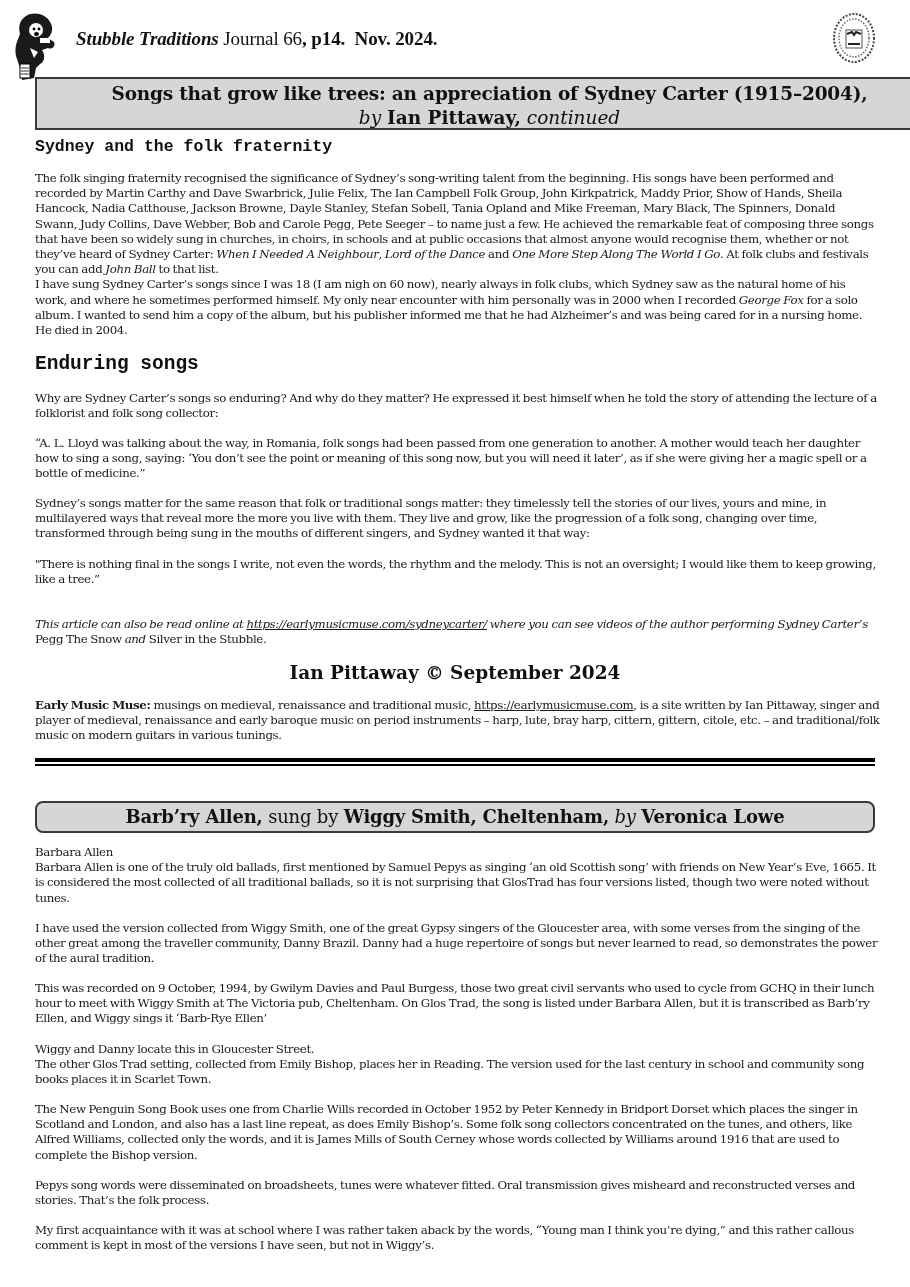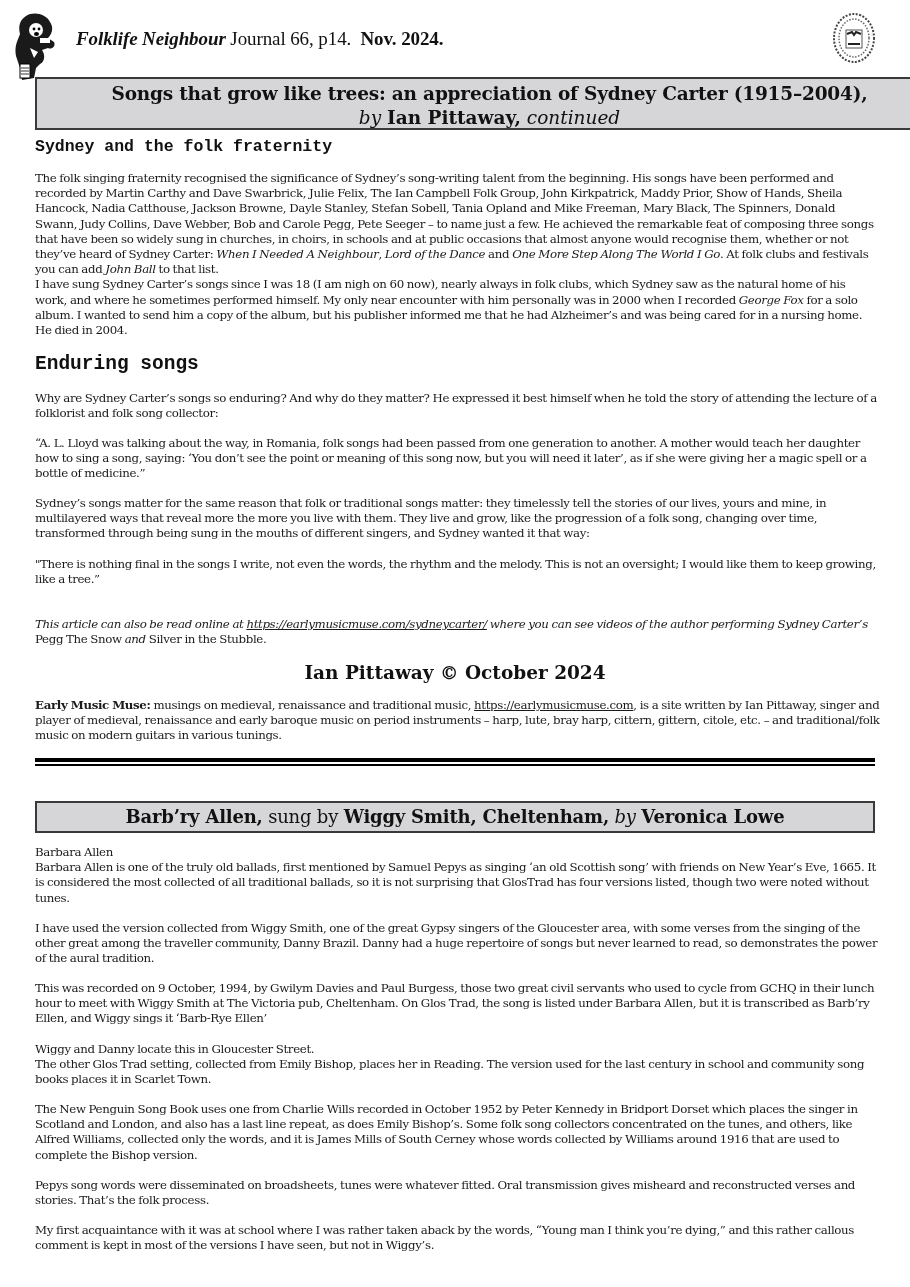--- a/index.html
+++ b/index.html
@@ -20,21 +20,21 @@
   .journal-line .nb { font-weight: bold; }
   .title-box {
     position: absolute; background: #d6d6d8; border: 2px solid #3a3a3a;
     box-sizing: border-box; text-align: center; color: #111;
   }
   .tb1 { left: 35px; top: 77px; width: 909px; height: 53px; }
   .tb1 .l1 { font-family: "DejaVu Serif", serif; font-weight: bold; font-size: 18.5px; margin-top: 3px; line-height: 24px; letter-spacing: -0.2px; }
   .tb1 .l2 { font-family: "DejaVu Serif", serif; font-size: 18.5px; line-height: 23px; }
   .tb1 .l2 .b { font-weight: bold; }
   .tb1 .l2 .i { font-style: italic; }
-  .tb2 { left: 35px; top: 801px; width: 840px; height: 32px; }
+  .tb2 { left: 35px; top: 801px; width: 840px; height: 32px; border-radius: 8px; }
   .tb2 .l1 { font-family: "DejaVu Serif", serif; font-size: 18px; line-height: 28px; letter-spacing: -0.2px; }
   .tb2 .b { font-weight: bold; }
   .tb2 .i { font-style: italic; }
 
   .h2 { position: absolute; left: 35px; font-family: Liberation Mono, monospace; font-weight: bold; color: #111; }
   .h2a { top: 137px; font-size: 16.5px; }
   .h2b { top: 353px; font-size: 19.5px; text-align: center; }
 
   .para {
     position: absolute; left: 35px; width: 845px;
@@ -63,21 +63,21 @@
     <circle cx="27" cy="17" r="1.4" fill="#000"></circle>
     <ellipse cx="24.5" cy="22" rx="2.5" ry="2" fill="#000"></ellipse>
     <rect x="28" y="26" width="10" height="5" fill="#fff"></rect>
     <rect x="8" y="52" width="10" height="14" fill="#fff" stroke="#000" stroke-width="1"></rect>
     <line x1="9" y1="56" x2="17" y2="56" stroke="#000" stroke-width="0.8"></line>
     <line x1="9" y1="59" x2="17" y2="59" stroke="#000" stroke-width="0.8"></line>
     <line x1="9" y1="62" x2="17" y2="62" stroke="#000" stroke-width="0.8"></line>
     <path d="M18 36 L26 40 L22 46 Z" fill="#fff"></path>
   </svg>
   <div class="journal-line">
-    <span class="it">Folklife Neighbour</span><span style="font-weight:normal"> Journal 66</span><span style="font-weight:normal">, p14.</span>&nbsp;&nbsp;<span class="nb">Nov. 2024.</span>
+    <span class="it">Stubble Traditions</span><span style="font-weight:normal"> Journal 66</span><span style="font-weight:bold">, p14.</span>&nbsp;&nbsp;<span class="nb">Nov. 2024.</span>
   </div>
   <svg class="logo-right" viewBox="0 0 44 52">
     <ellipse cx="22" cy="26" rx="20" ry="24" fill="#fff" stroke="#444" stroke-width="2" stroke-dasharray="2 1.5"></ellipse>
     <ellipse cx="22" cy="26" rx="15" ry="19" fill="none" stroke="#666" stroke-width="1.5" stroke-dasharray="1.5 1.5"></ellipse>
     <rect x="14" y="18" width="16" height="18" fill="none" stroke="#555" stroke-width="1"></rect>
     <path d="M15 22 L20 20 L22 23 L24 20 L29 22" stroke="#222" stroke-width="2" fill="none"></path>
     <line x1="16" y1="32" x2="28" y2="32" stroke="#222" stroke-width="2"></line>
   </svg>
 </div>
 
@@ -96,21 +96,21 @@
 
 <div class="h2 h2b">Enduring songs</div>
 
 <div class="para" style="top:391px;">Why are Sydney Carter’s songs so enduring? And why do they matter? He expressed it best himself when he told the story of attending the lecture of a folklorist and folk song collector:</div>
 <div class="para" style="top:436px;">“A. L. Lloyd was talking about the way, in Romania, folk songs had been passed from one generation to another. A mother would teach her daughter how to sing a song, saying: ‘You don’t see the point or meaning of this song now, but you will need it later’, as if she were giving her a magic spell or a bottle of medicine.”</div>
 <div class="para" style="top:496px;">Sydney’s songs matter for the same reason that folk or traditional songs matter: they timelessly tell the stories of our lives, yours and mine, in multilayered ways that reveal more the more you live with them. They live and grow, like the progression of a folk song, changing over time, transformed through being sung in the mouths of different singers, and Sydney wanted it that way:</div>
 <div class="para" style="top:557px;">"There is nothing final in the songs I write, not even the words, the rhythm and the melody. This is not an oversight; I would like them to keep growing, like a tree.”</div>
 
 <div class="para" style="top:617px;"><span class="i">This article can also be read online at </span><a class="i u">https://earlymusicmuse.com/sydneycarter/</a><span class="i">  where you can see videos of the author performing Sydney Carter’s</span><span> Pegg The Snow </span><span class="i">and</span><span> Silver in the Stubble.</span></div>
 
-<div class="signature">Ian Pittaway  © October 2024</div>
+<div class="signature">Ian Pittaway  © September 2024</div>
 
 <div class="para" style="top:698px;"><span class="b">Early Music Muse:</span><span> musings on medieval, renaissance and traditional music, </span><a class="u">https://earlymusicmuse.com</a><span>, is a site written by Ian Pittaway, singer and player of medieval, renaissance and early baroque music on period instruments – harp, lute, bray harp, cittern, gittern, citole, etc. – and traditional/folk music on modern guitars in various tunings.</span></div>
 
 <div class="rule-thick"></div>
 <div class="rule-thin"></div>
 
 <div class="title-box tb2">
   <div class="l1"><span class="b">Barb’ry Allen,</span><span> sung by </span><span class="b">Wiggy Smith, Cheltenham,</span><span class="i"> by </span><span class="b">Veronica Lowe</span></div>
 </div>
 

